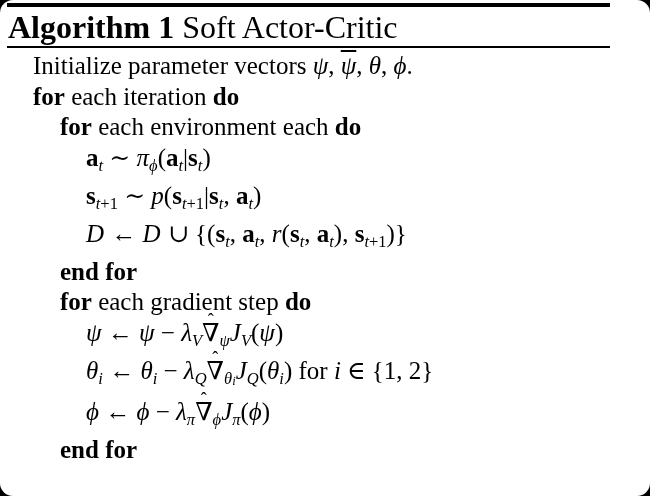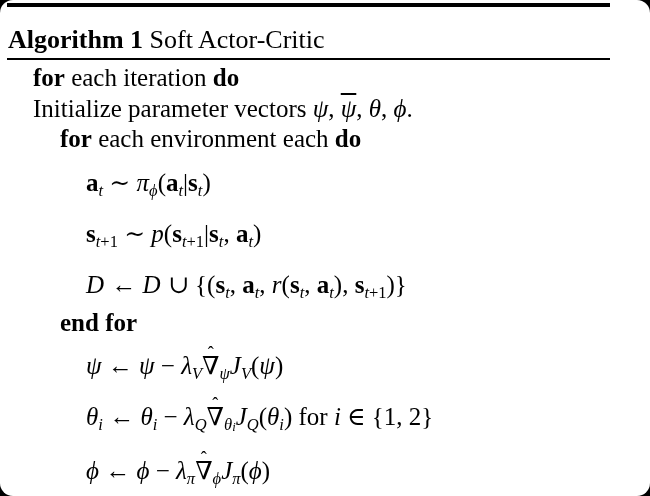--- a/index.html
+++ b/index.html
@@ -26,35 +26,35 @@
     top: 0;
     width: 603px;
   }
   .rule {
     background: #000000;
     width: 100%;
   }
   .rule-thick { height: 4px; margin-top: 3px; }
   .rule-thin  { height: 2px; }
   .algo-header {
-    font-size: 26px;
+    font-size: 32px;
     line-height: 33px;
-    padding: 16px 0 2px 1px;
+    padding: 4px 0 2px 1px;
     white-space: pre;
   }
   .algo-header .label { font-weight: 700; }
   .algo-body {
     font-size: 25px;
     line-height: 30.5px;
     padding: 3px 0 3px 0;
   }
   .line { white-space: pre; }
   .ind0 { padding-left: 26px; }
   .ind1 { padding-left: 53px; }
-  .ind2 { padding-left: 79px; margin-top: 13px; }
+  .ind2 { padding-left: 79px; }
 
   
   .r  { font-style: normal; font-weight: 400; }
   .b  { font-weight: 700; }
   .i  { font-style: italic; }
   .mb { font-weight: 700; }
   .cal { font-style: italic; padding-right: 1px; }
   .sub {
     font-size: 0.66em;
     font-style: italic;
@@ -91,27 +91,28 @@
 </style>
 </head>
 <body>
 
 <div class="page">
   <div class="algo">
     <div class="rule rule-thick"></div>
     <div class="algo-header"><span class="label">Algorithm 1</span><span> Soft Actor-Critic</span></div>
     <div class="rule rule-thin"></div>
     <div class="algo-body" id="algo-body">
+        <div class="line ind0"><span class="r">Initialize parameter vectors </span><span class="i">ψ</span><span class="r">, </span><span class="bar">ψ</span><span class="r">, </span><span class="i">θ</span><span class="r">, </span><span class="i">ϕ</span><span class="r">.</span></div>
         <div class="line ind0"><span class="b">for</span><span class="r"> each iteration </span><span class="b">do</span></div>
-        <div class="line ind0"><span class="r">Initialize parameter vectors </span><span class="i">ψ</span><span class="r">, </span><span class="bar">ψ</span><span class="r">, </span><span class="i">θ</span><span class="r">, </span><span class="i">ϕ</span><span class="r">.</span></div>
         <div class="line ind1"><span class="b">for</span><span class="r"> each environment each </span><span class="b">do</span></div>
         <div class="line ind2"><span class="mb">a</span><span class="sub">t</span><span class="r"> ∼ </span><span class="i">π</span><span class="sub">ϕ</span><span class="r">(</span><span class="mb">a</span><span class="sub">t</span><span class="r">|</span><span class="mb">s</span><span class="sub">t</span><span class="r">)</span></div>
         <div class="line ind2"><span class="mb">s</span><span class="sub">t</span><span class="subr">+1</span><span class="r"> ∼ </span><span class="i">p</span><span class="r">(</span><span class="mb">s</span><span class="sub">t</span><span class="subr">+1</span><span class="r">|</span><span class="mb">s</span><span class="sub">t</span><span class="r">, </span><span class="mb">a</span><span class="sub">t</span><span class="r">)</span></div>
         <div class="line ind2"><span class="cal">D</span><span class="r"> ← </span><span class="cal">D</span><span class="r"> ∪ {(</span><span class="mb">s</span><span class="sub">t</span><span class="r">, </span><span class="mb">a</span><span class="sub">t</span><span class="r">, </span><span class="i">r</span><span class="r">(</span><span class="mb">s</span><span class="sub">t</span><span class="r">, </span><span class="mb">a</span><span class="sub">t</span><span class="r">), </span><span class="mb">s</span><span class="sub">t</span><span class="subr">+1</span><span class="r">)}</span></div>
         <div class="line ind1"><span class="b">end for</span></div>
+        <div class="line ind1"><span class="b">for</span><span class="r"> each gradient step </span><span class="b">do</span></div>
         <div class="line ind2"><span class="i">ψ</span><span class="r"> ← </span><span class="i">ψ</span><span class="r"> − </span><span class="i">λ</span><span class="sub">V</span><span class="hatwrap"><span class="hatmark">ˆ</span><span class="nabla">∇</span></span><span class="sub">ψ</span><span class="i">J</span><span class="sub">V</span><span class="r">(</span><span class="i">ψ</span><span class="r">)</span></div>
         <div class="line ind2"><span class="i">θ</span><span class="sub">i</span><span class="r"> ← </span><span class="i">θ</span><span class="sub">i</span><span class="r"> − </span><span class="i">λ</span><span class="sub">Q</span><span class="hatwrap"><span class="hatmark">ˆ</span><span class="nabla">∇</span></span><span class="sub">θ</span><span class="subsub">i</span><span class="i">J</span><span class="sub">Q</span><span class="r">(</span><span class="i">θ</span><span class="sub">i</span><span class="r">) for </span><span class="i">i</span><span class="r"> ∈ {1, 2}</span></div>
         <div class="line ind2"><span class="i">ϕ</span><span class="r"> ← </span><span class="i">ϕ</span><span class="r"> − </span><span class="i">λ</span><span class="sub">π</span><span class="hatwrap"><span class="hatmark">ˆ</span><span class="nabla">∇</span></span><span class="sub">ϕ</span><span class="i">J</span><span class="sub">π</span><span class="r">(</span><span class="i">ϕ</span><span class="r">)</span></div>
         <div class="line ind1"><span class="b">end for</span></div>
         <div class="line ind0"></div>
       </div>
 
   </div>
 </div>
 

